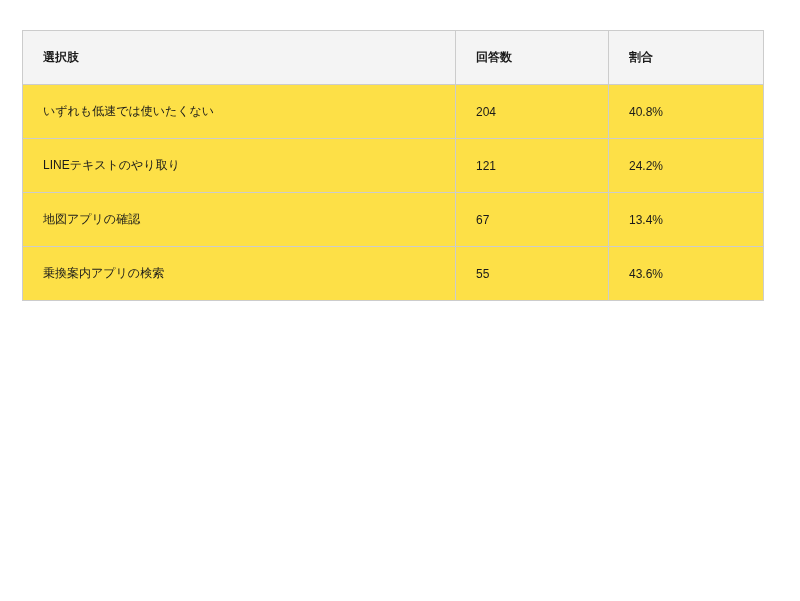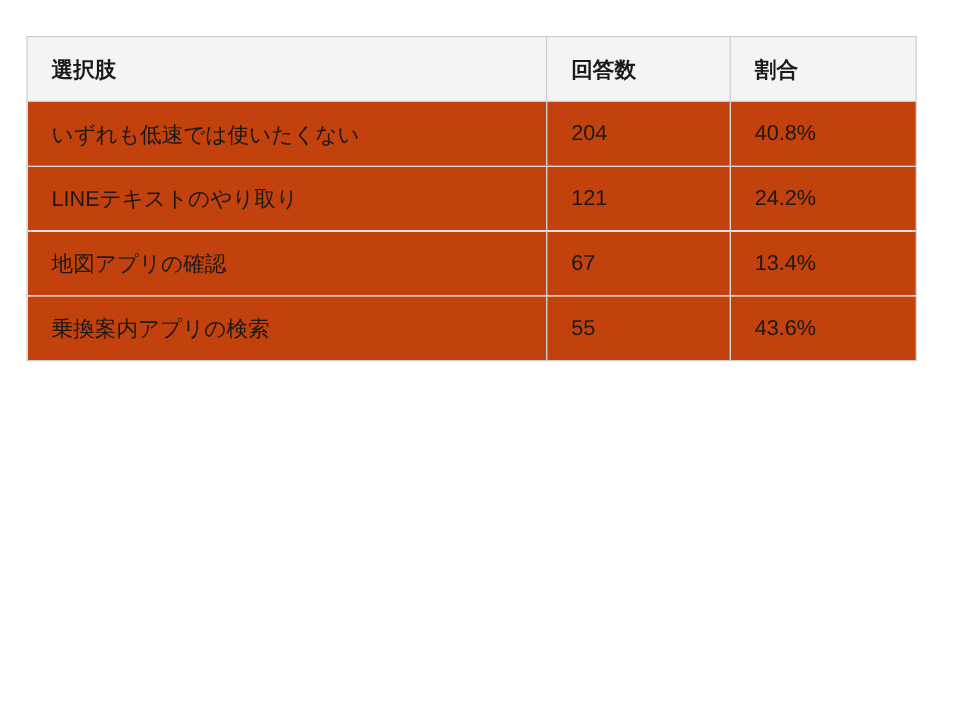--- a/index.html
+++ b/index.html
@@ -24,31 +24,31 @@
     table-layout: fixed;
     background: #ffffff;
   }
   .survey-table th,
   .survey-table td {
     border: 1px solid #cccccc;
     height: 53px;
     padding: 0 0 0 20px;
     text-align: left;
     vertical-align: middle;
-    font-size: 18px;
+    font-size: 12px;
     color: #1a1a1a;
     white-space: nowrap;
     overflow: hidden;
   }
   .survey-table th {
     background: #f4f4f4;
     font-weight: 700;
   }
   .survey-table td {
-    background: #c2410c;
+    background: #fde047;
     font-weight: 400;
   }
   .col-choice { width: 433px; }
   .col-count  { width: 153px; }
   .col-pct    { width: 155px; }
 </style>
 </head>
 <body>
 
 <div class="page">

